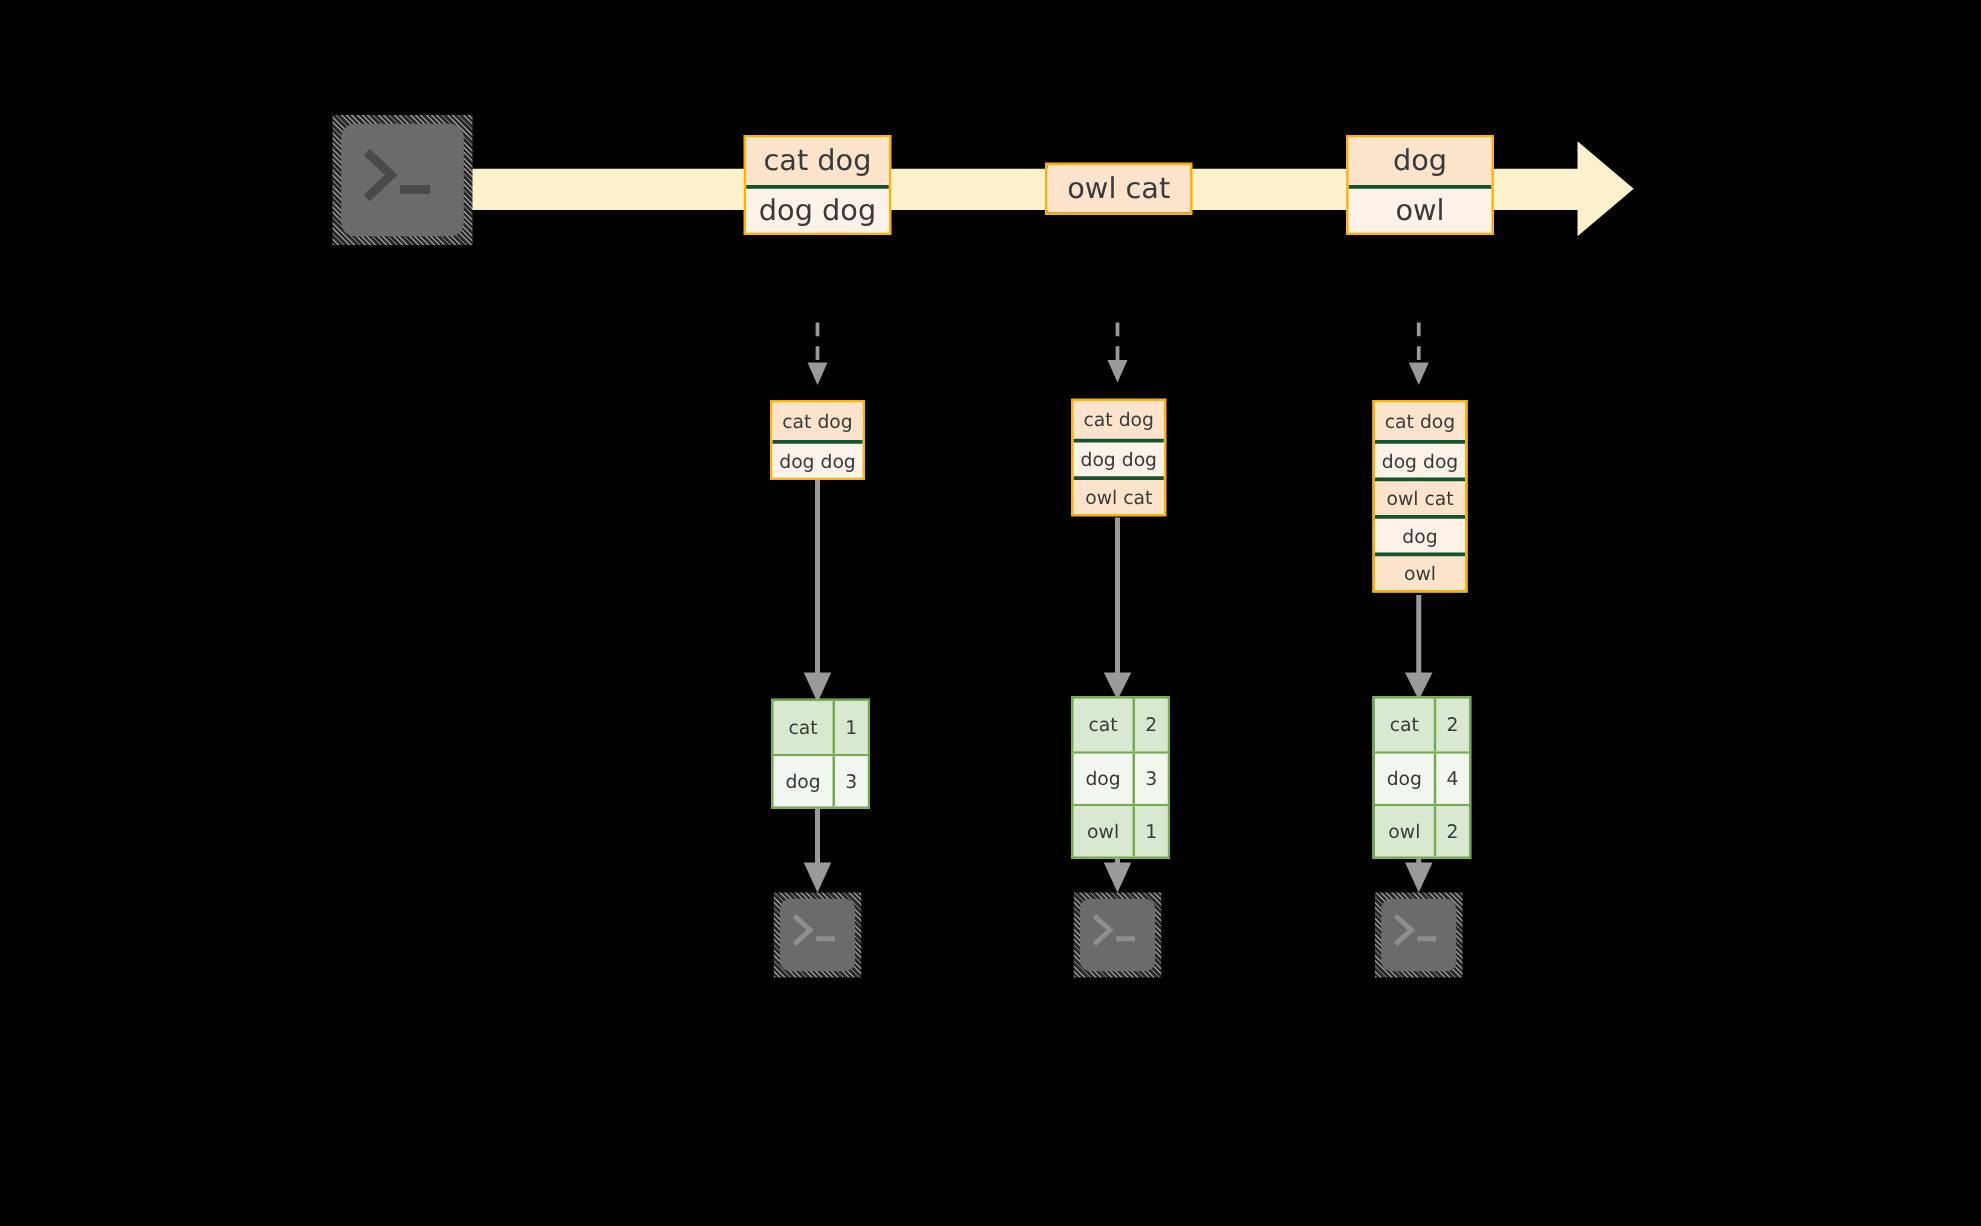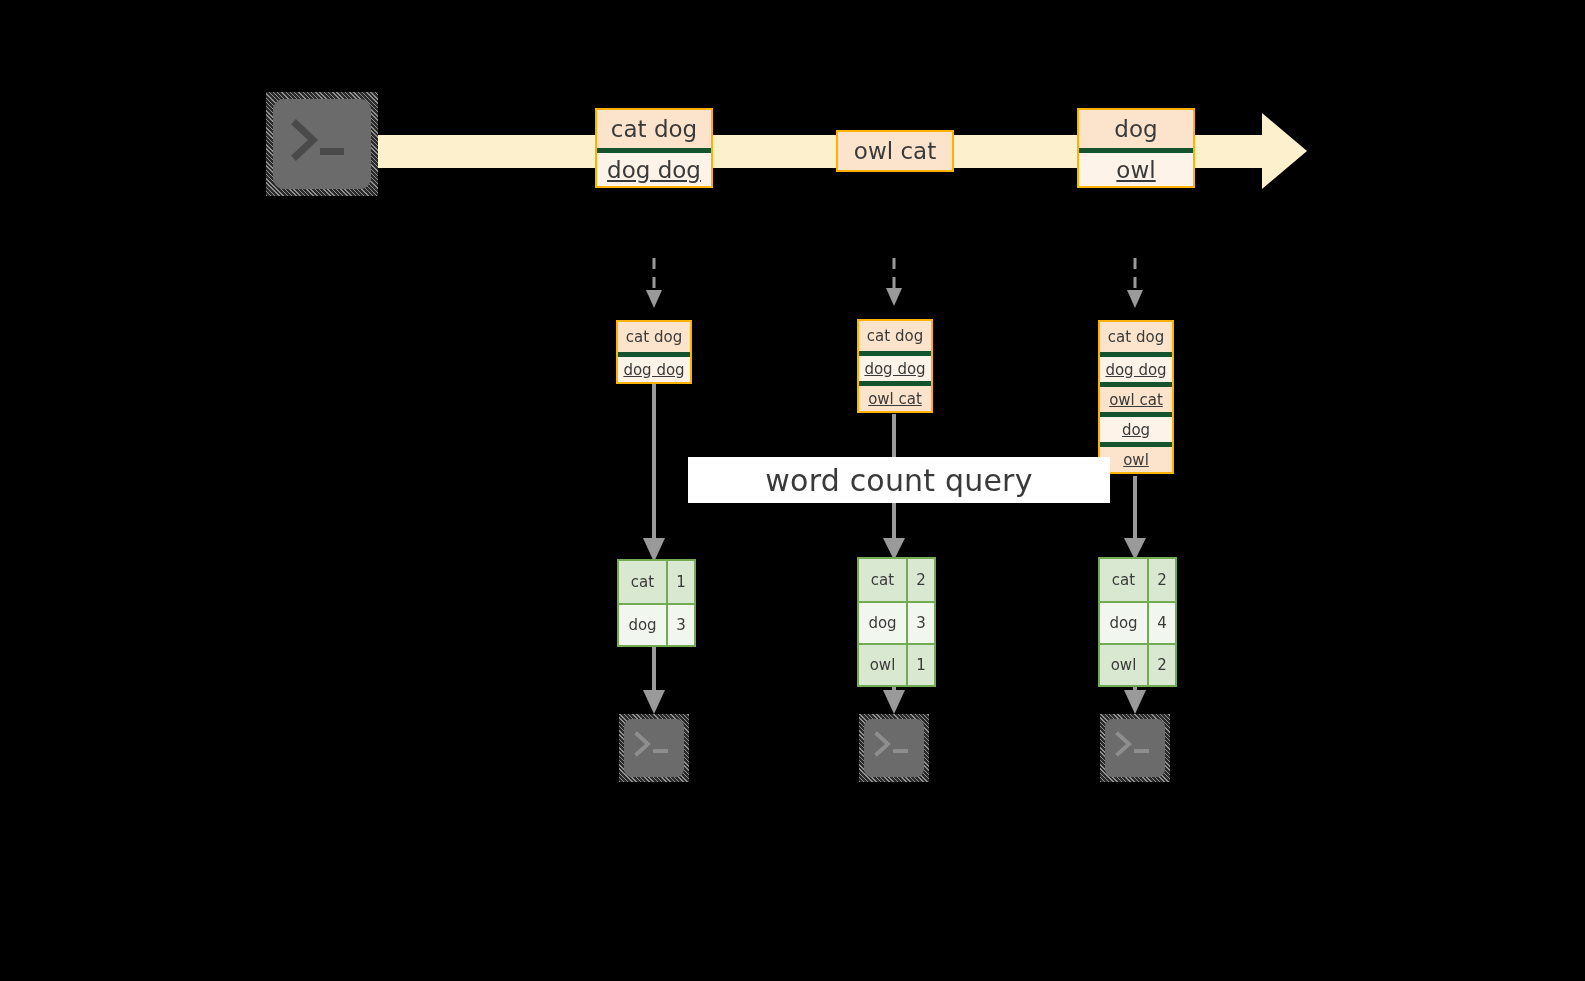--- a/index.html
+++ b/index.html
@@ -65,21 +65,21 @@
   .obox .row {
     box-sizing: border-box;
     display: flex;
     align-items: center;
     justify-content: center;
     color: #3a3a3a;
     white-space: nowrap;
   }
   .obox .row.dark { background: #fce3cb; }
   .obox .row.light { background: #fdf3e8; }
-  .obox .row + .row { border-top: 5px solid #14532d; text-decoration: underline; }
+  .obox .row + .row { border-top: 3px solid #14532d; }
 
   .obox.big .row { height: 38px; font-size: 23px; }
   .obox.small .row { height: 30px; font-size: 15px; }
 
   
   .gtable {
     position: absolute;
     box-sizing: border-box;
     border: 2px solid #74ab52;
     background: #eef6ea;
@@ -191,23 +191,20 @@
   </div>
 
   <div class="obox small" style="left:1098px; top:320px; width:76px;">
     <div class="row dark">cat dog</div>
     <div class="row light">dog dog</div>
     <div class="row dark">owl cat</div>
     <div class="row light">dog</div>
     <div class="row dark">owl</div>
   </div>
 
-  <div class="query-label" style="left:688px; top:457px; width:422px; height:46px;">
-    <span>word count query</span>
-  </div>
 
   <div class="gtable" style="left:617px; top:559px; width:79px;">
     <div class="grow dark">
       <div class="gcell word">cat</div>
       <div class="gcell count">1</div>
     </div>
     <div class="grow light">
       <div class="gcell word">dog</div>
       <div class="gcell count">3</div>
     </div>

